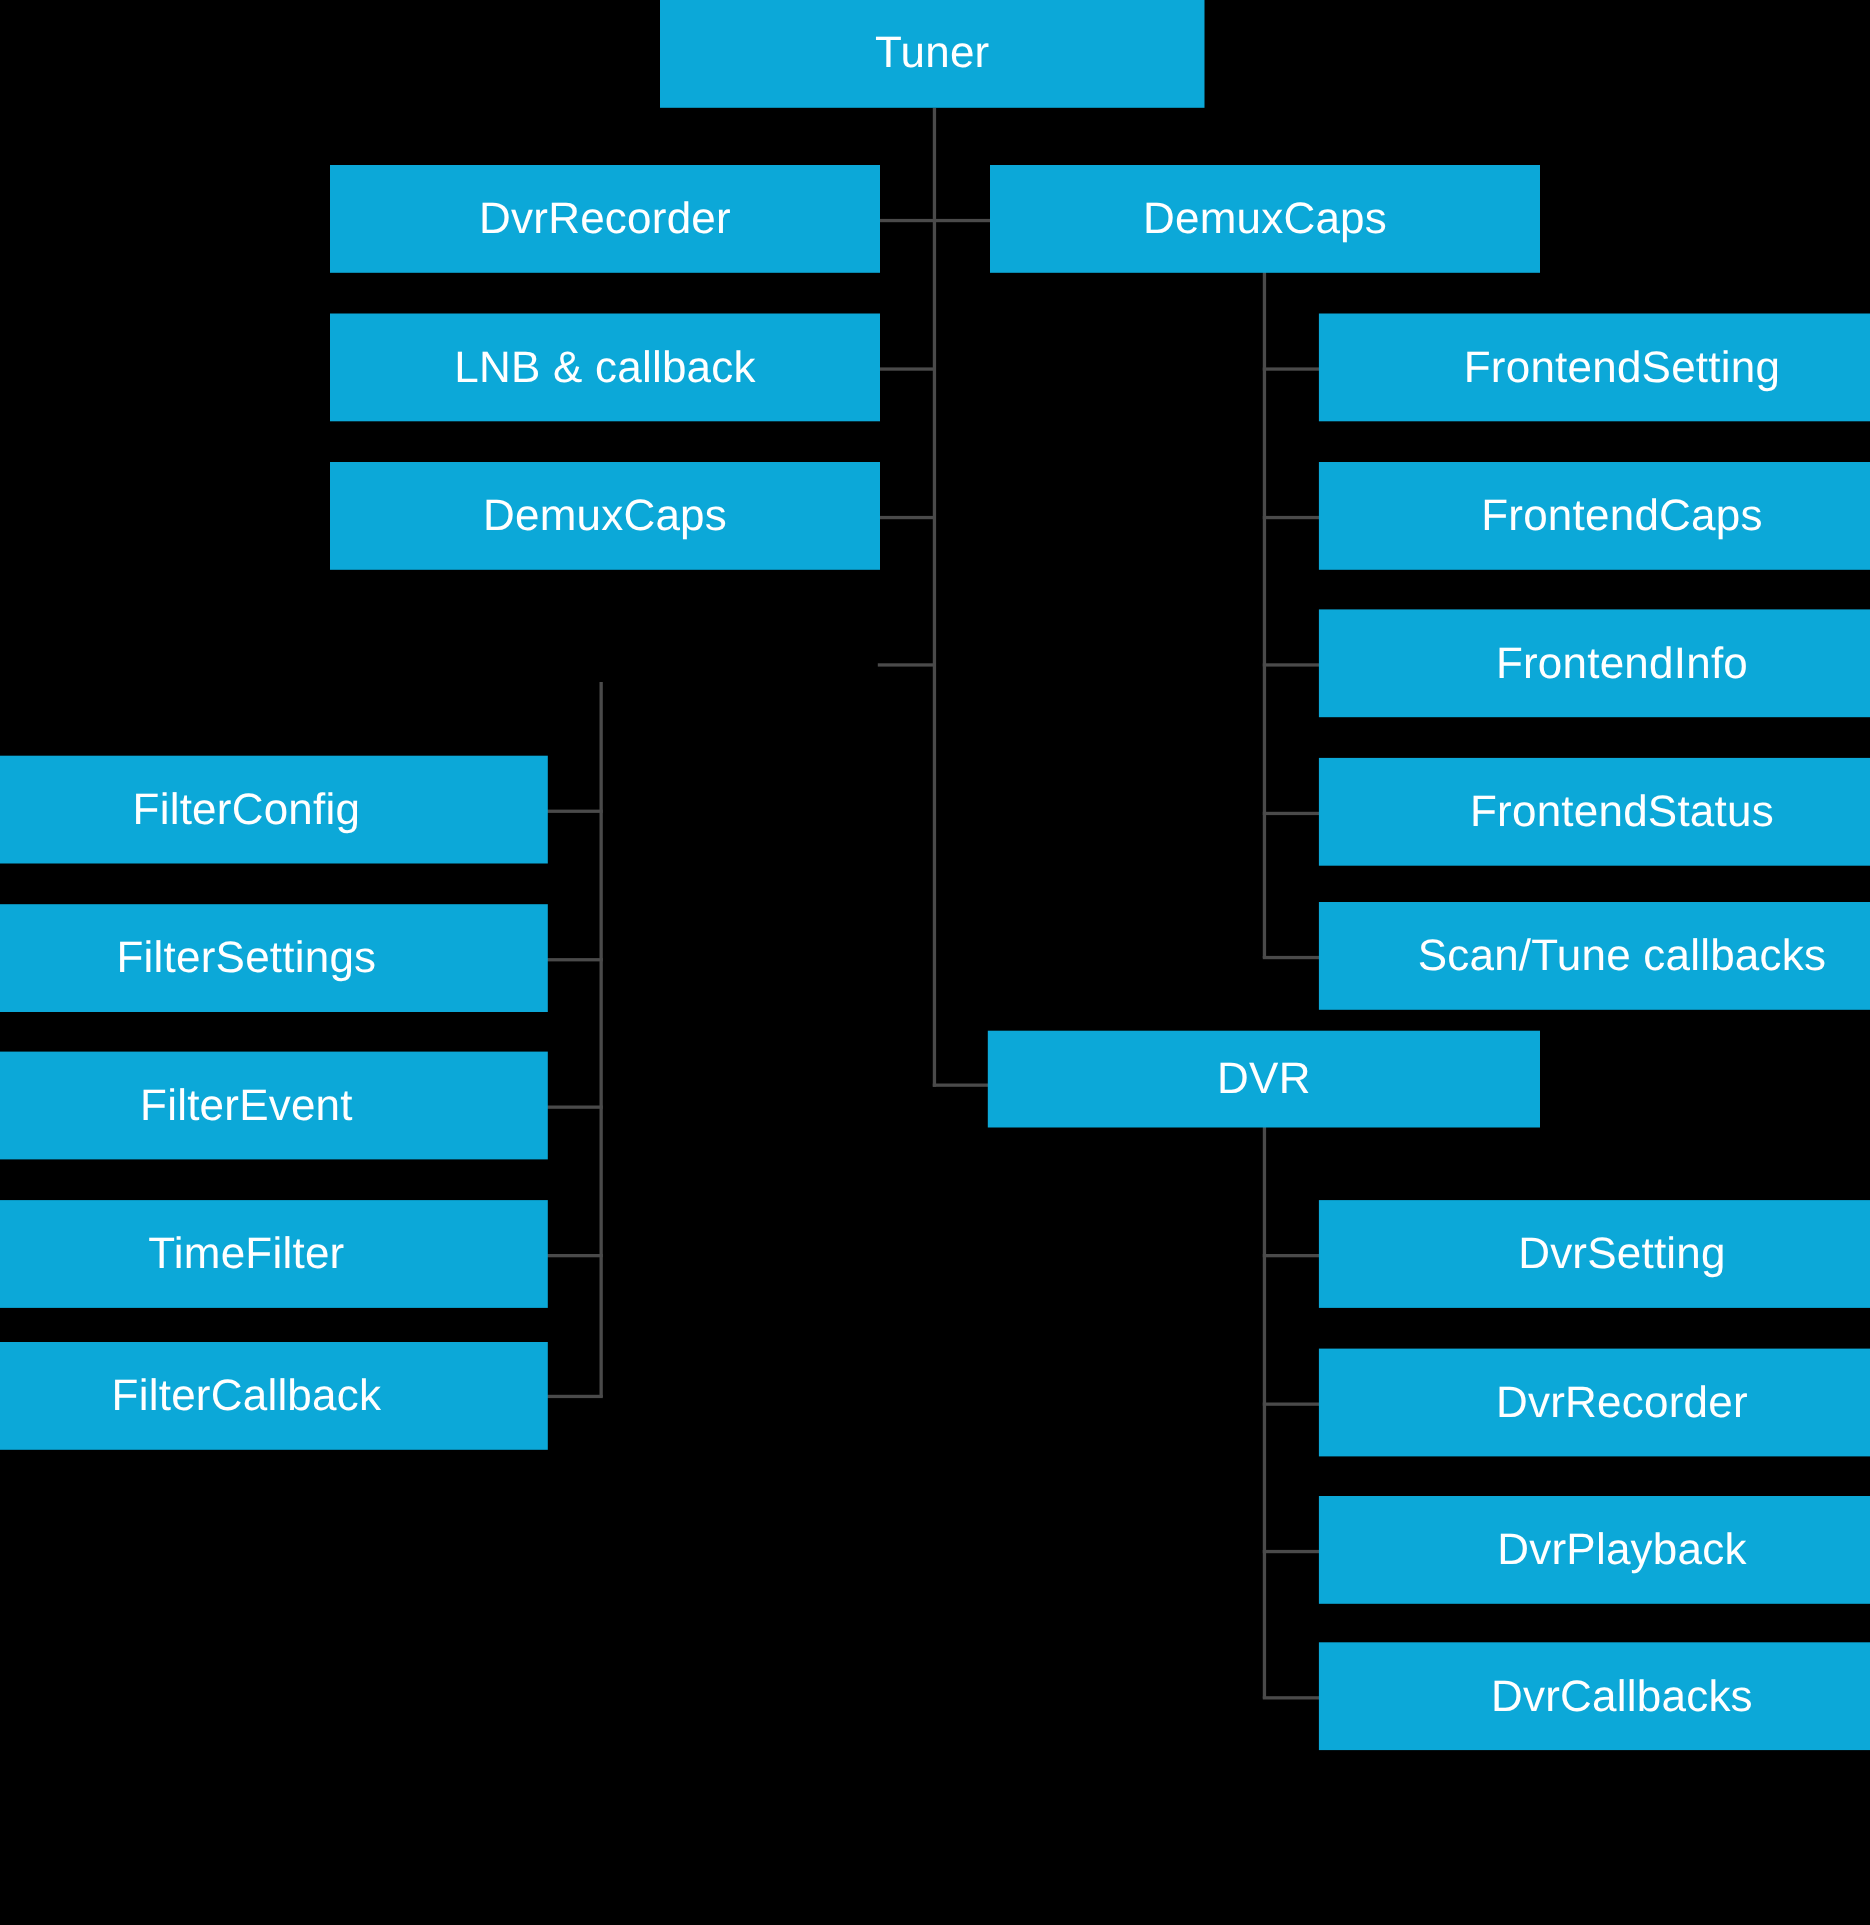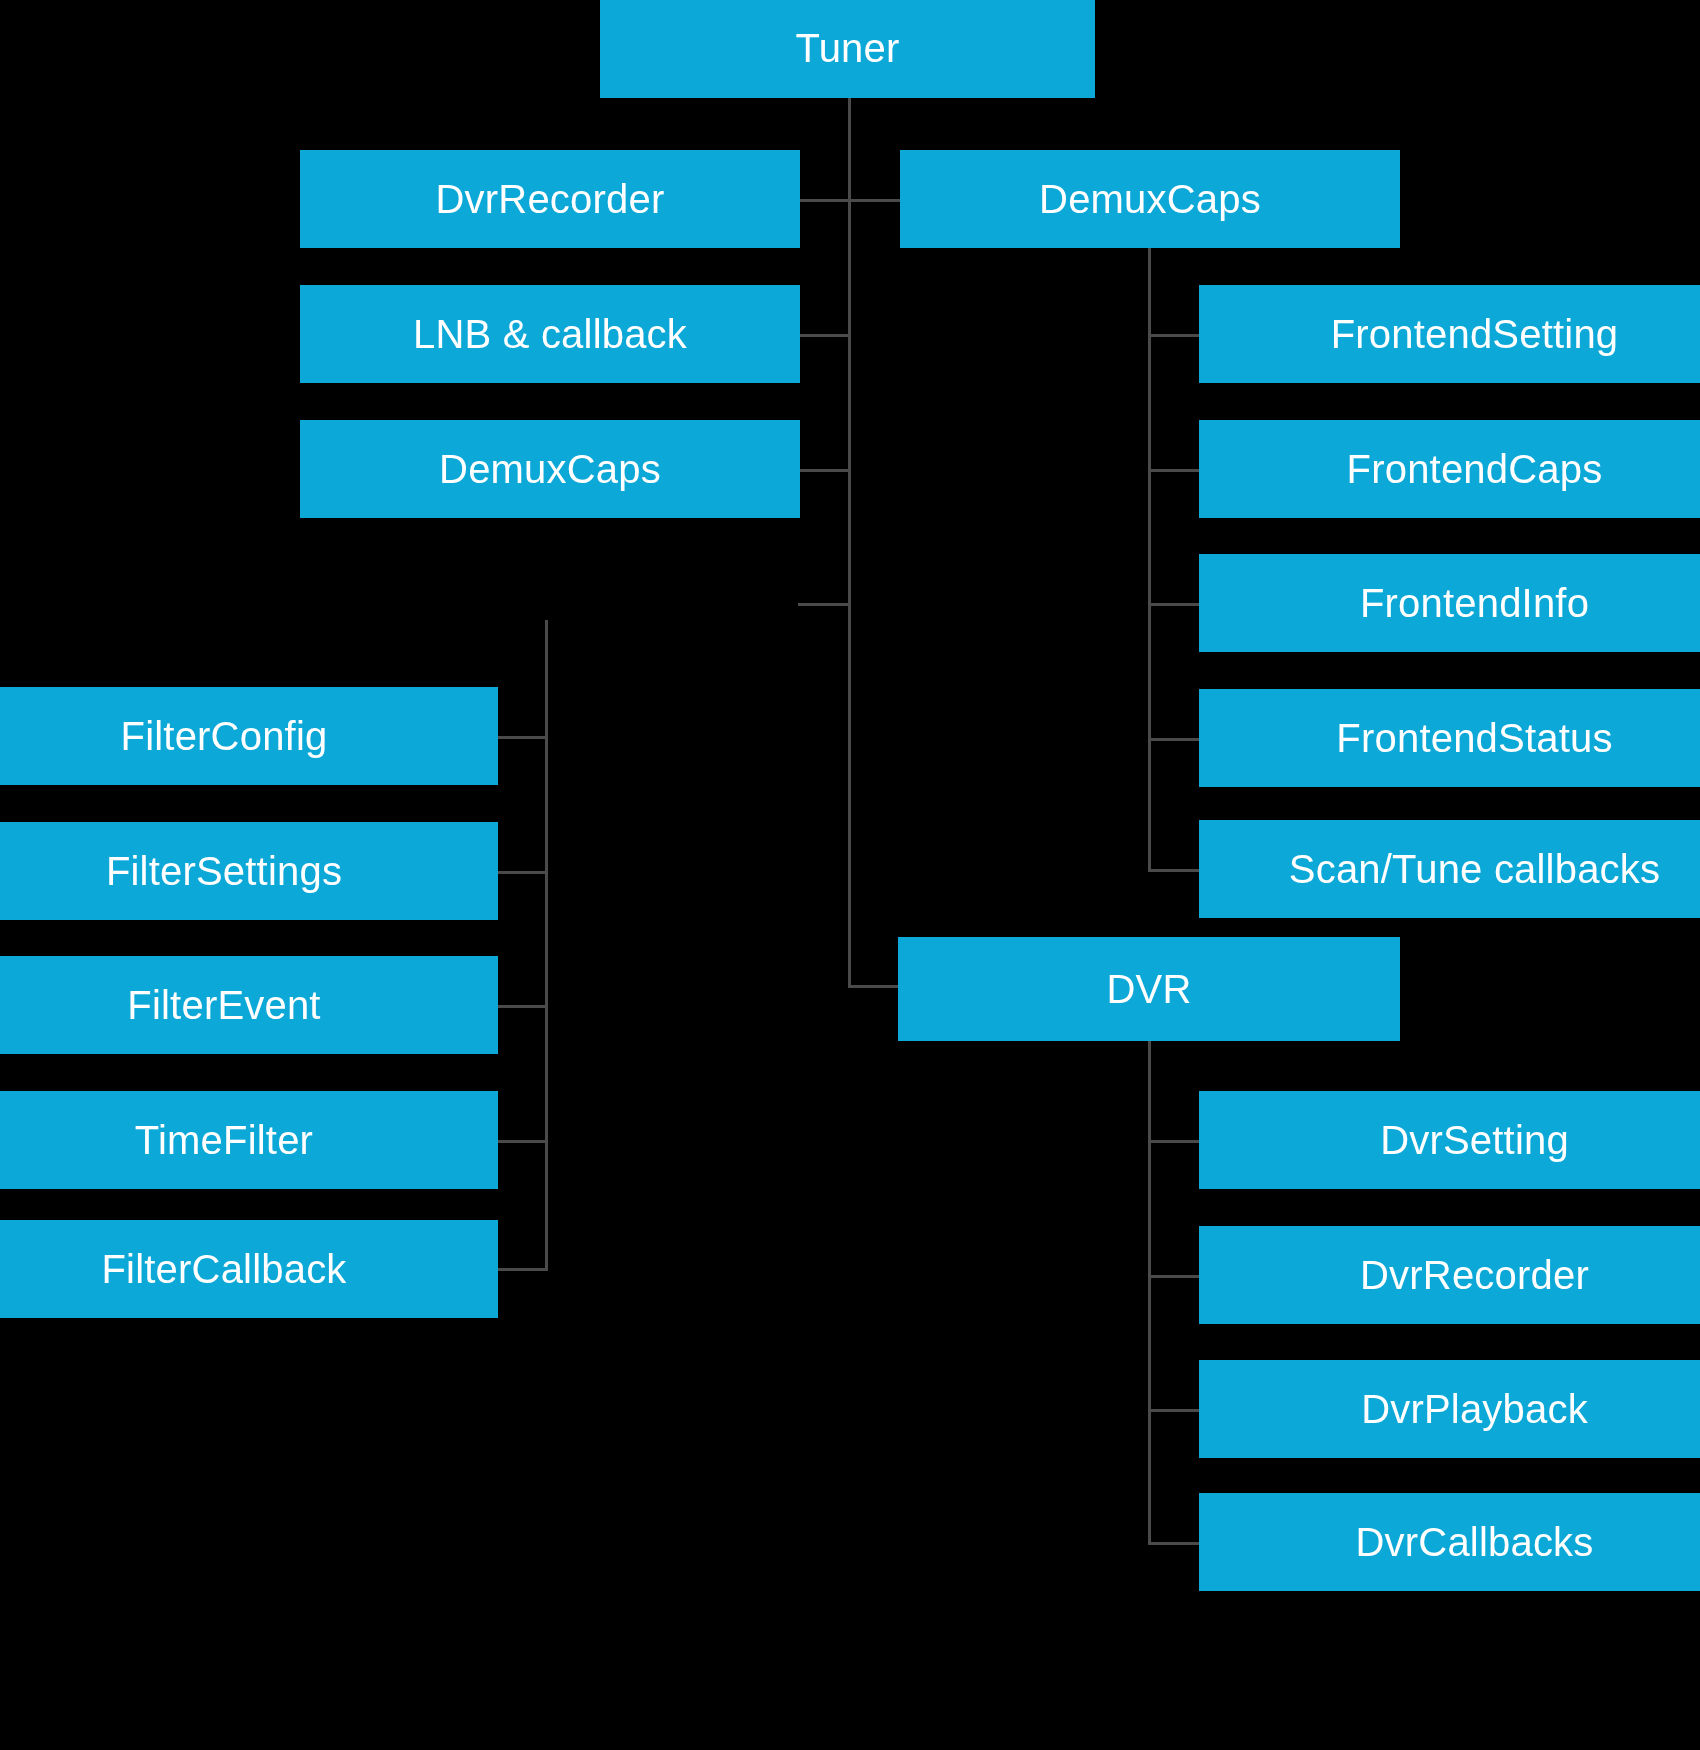--- a/index.html
+++ b/index.html
@@ -74,20 +74,20 @@
   <div class="node" style="left:-50px; top:1220px; width:548px; height:98px;">FilterCallback</div>
 
   <div class="node" style="left:900px; top:150px; width:500px; height:98px;">DemuxCaps</div>
 
   <div class="node" style="left:1199px; top:285px; width:551px; height:98px;">FrontendSetting</div>
   <div class="node" style="left:1199px; top:420px; width:551px; height:98px;">FrontendCaps</div>
   <div class="node" style="left:1199px; top:554px; width:551px; height:98px;">FrontendInfo</div>
   <div class="node" style="left:1199px; top:689px; width:551px; height:98px;">FrontendStatus</div>
   <div class="node" style="left:1199px; top:820px; width:551px; height:98px;">Scan/Tune callbacks</div>
 
-  <div class="node" style="left:898px; top:937px; width:502px; height:104px;">DVR</div>
+  <div class="node" style="left:898px; top:937px; width:502px; height:88px;">DVR</div>
 
   <div class="node" style="left:1199px; top:1091px; width:551px; height:98px;">DvrSetting</div>
   <div class="node" style="left:1199px; top:1226px; width:551px; height:98px;">DvrRecorder</div>
   <div class="node" style="left:1199px; top:1360px; width:551px; height:98px;">DvrPlayback</div>
   <div class="node" style="left:1199px; top:1493px; width:551px; height:98px;">DvrCallbacks</div>
 
 </div>
 
 </body></html>

